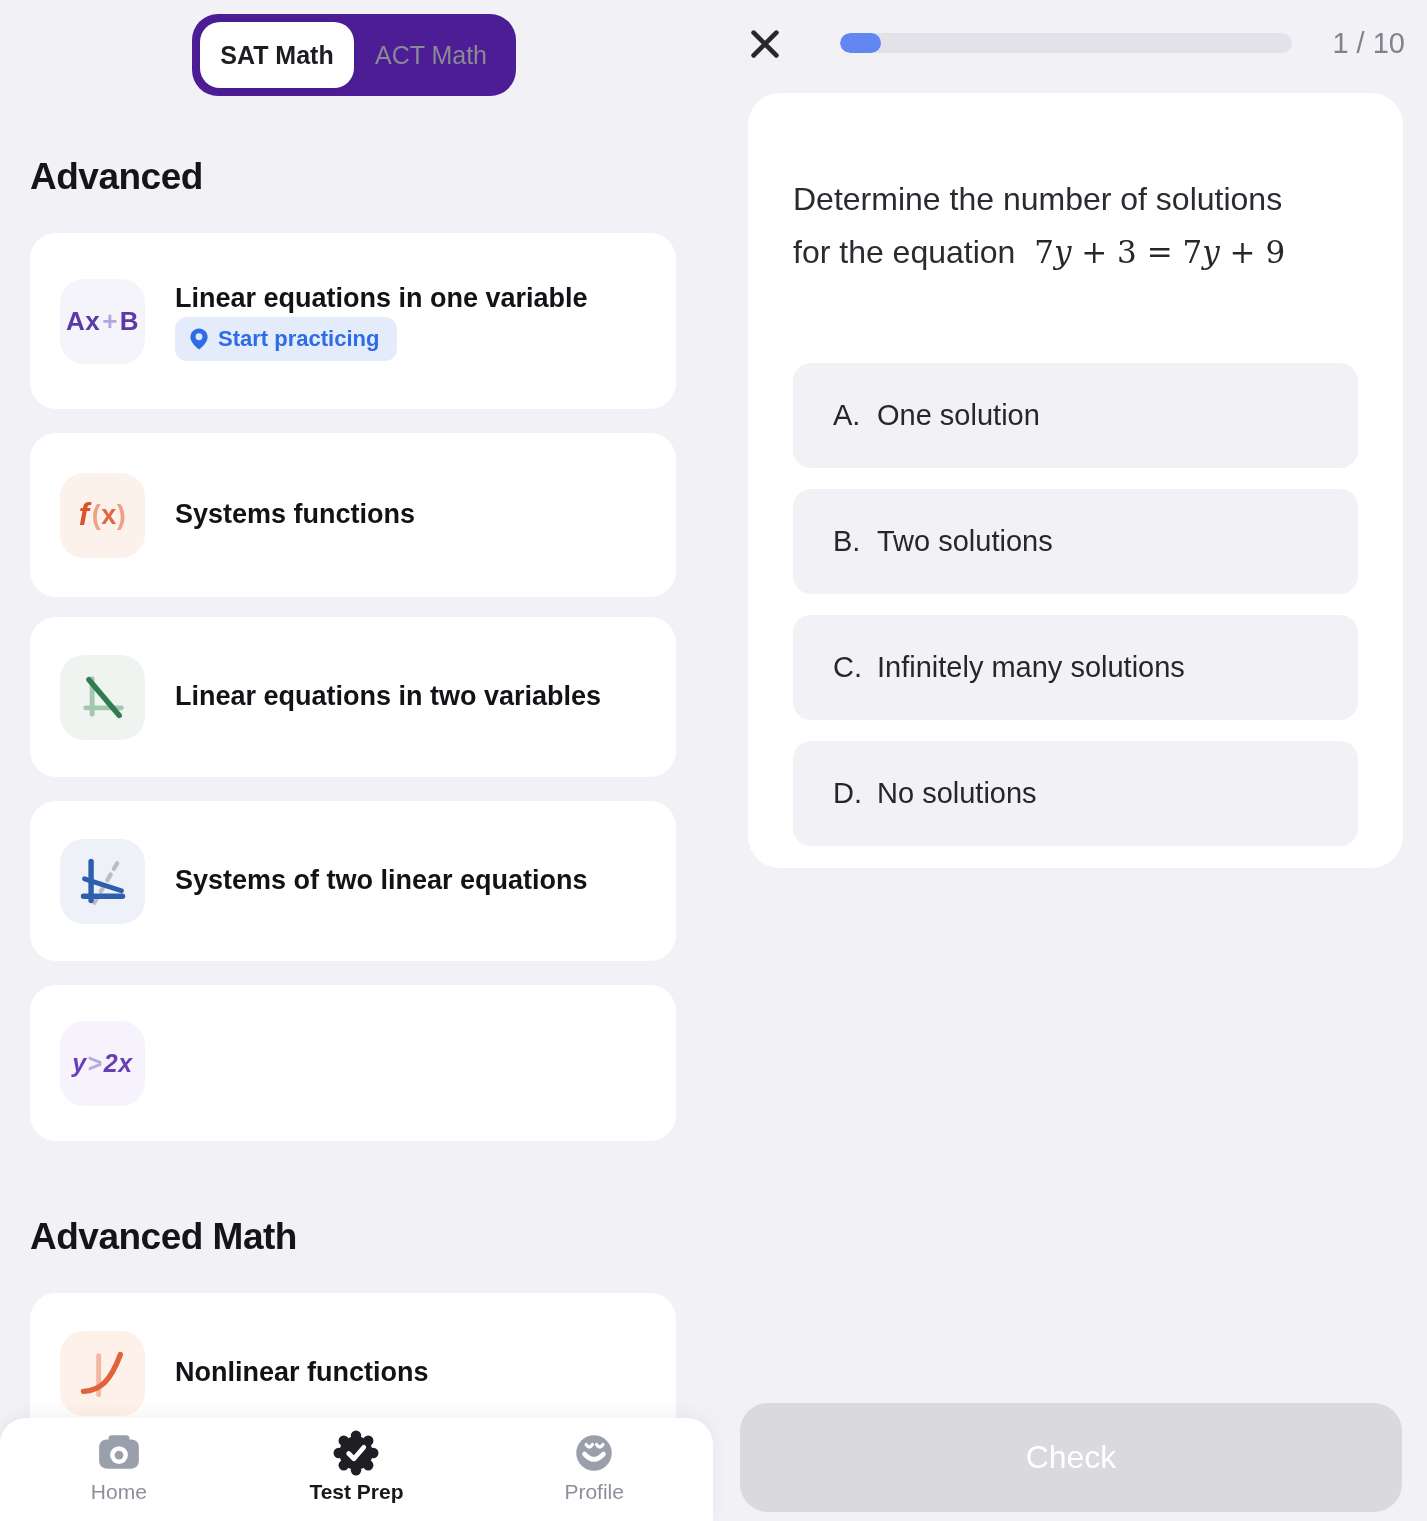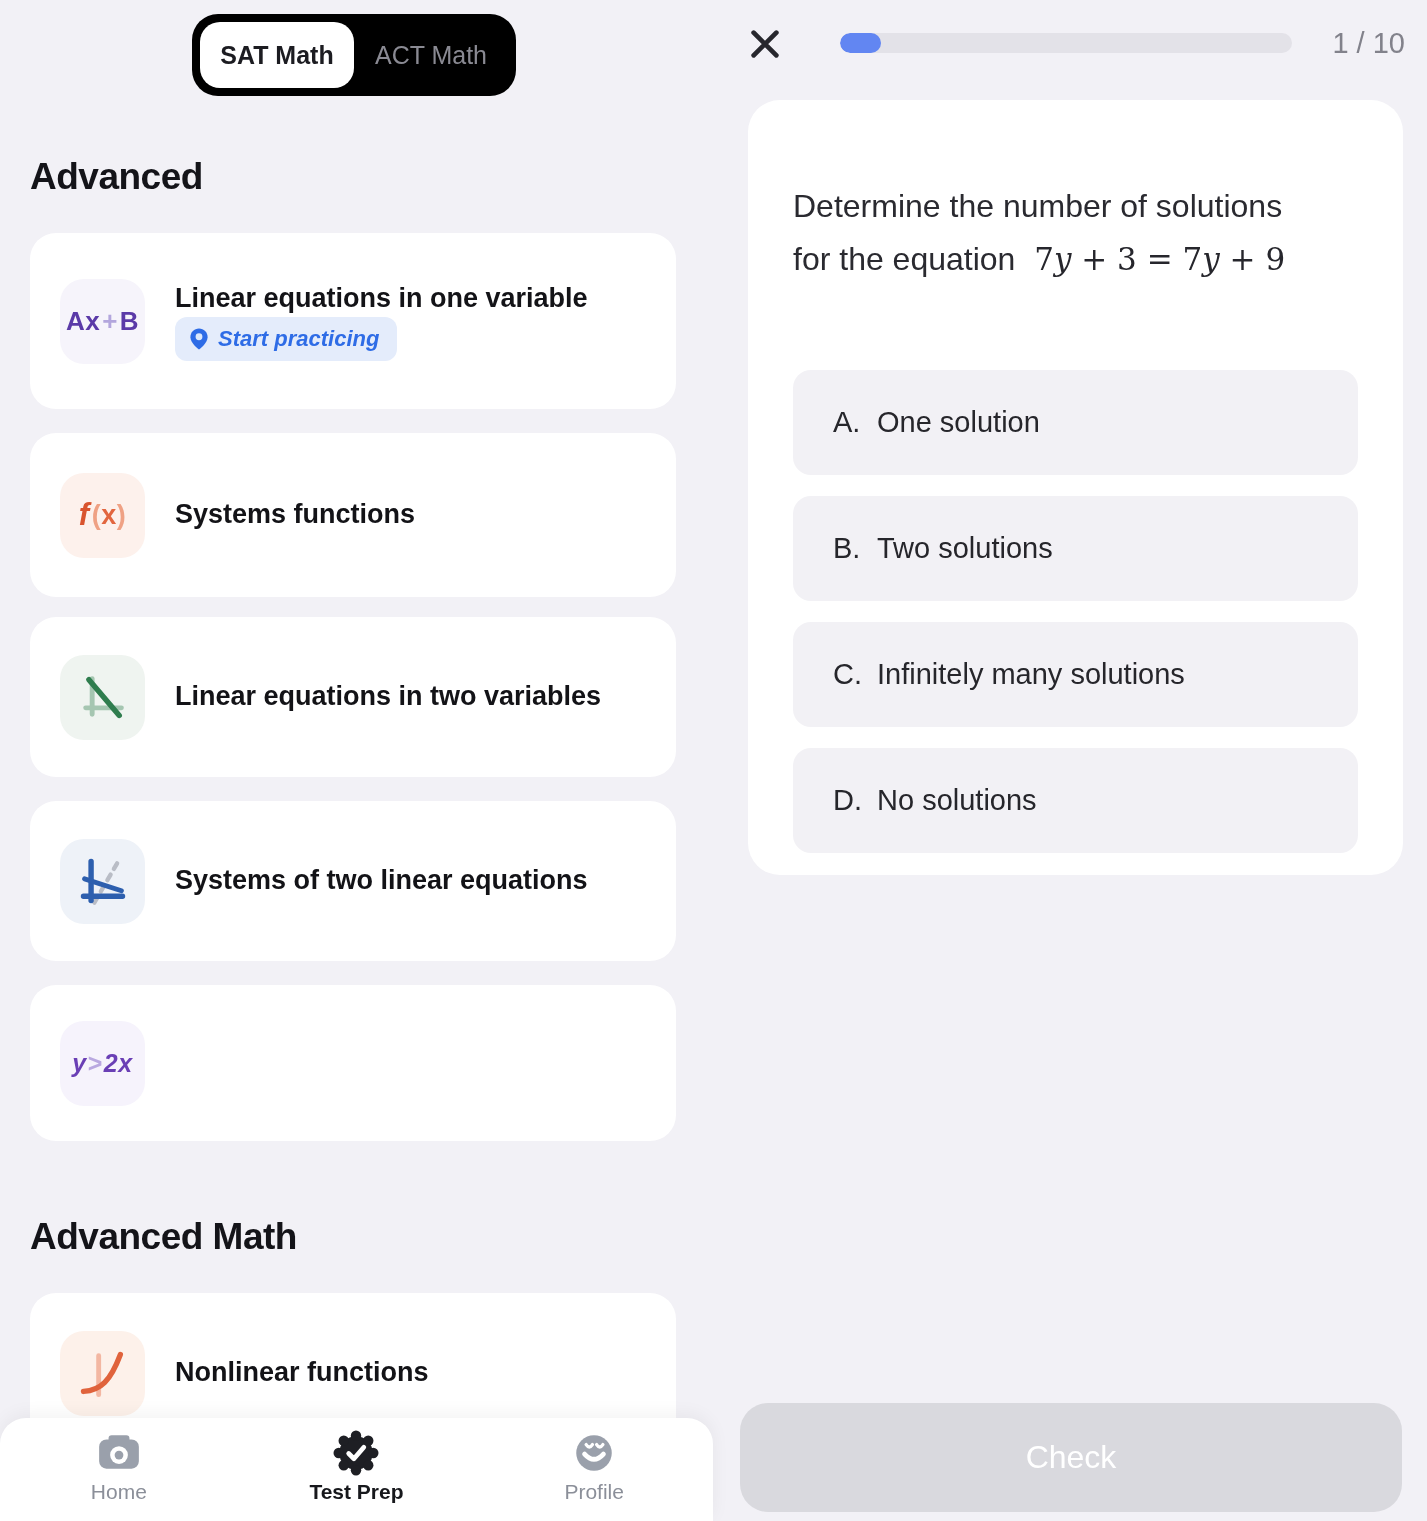--- a/index.html
+++ b/index.html
@@ -9,21 +9,21 @@
     background: #f2f1f6;
     overflow: hidden;
   }
   .app { position: relative; width:1427px; height:1521px; background:#f2f1f6; overflow:hidden; }
 
   
   .left-panel { position:absolute; left:0; top:0; width:713px; height:1521px; }
 
   .tabs {
     position:absolute; left:192px; top:14px; width:324px; height:82px;
-    background:#000000; border-radius:26px; display:flex; align-items:center; padding:8px;justify-content:center;
+    background:#4c1d95; border-radius:26px; display:flex; align-items:center; padding:8px;justify-content:center;
   }
   .tab { flex:1; height:66px; display:flex; align-items:center; justify-content:center;
     font-size:25px; color:#8a8a93; font-weight:500; border-radius:20px; cursor:pointer; }
   .tab.active { background:#ffffff; color:#1c1c21; font-weight:700;
     box-shadow:0 1px 6px rgba(0,0,0,0.08); }
 
   .section-heading {
     position:absolute; left:30px; font-size:37px; font-weight:800; color:#141419;
     letter-spacing:-0.5px;
   }
@@ -51,21 +51,21 @@
   .tile-peach .tx { color:#e2663f; }
   .tile-green { background:#eff4f0; }
   .tile-blue  { background:#eef2f8; }
   .tile-lav   { background:#f6f3fc; font-size:25px; }
   .tile-lav .tp-dark { color:#6a3fb5; font-style:italic; }
   .tile-lav .tp-light { color:#b9a8e0; padding:0 1px; }
   .tile-orange{ background:#fdf1ea; }
 
   .chip {
     display:inline-flex; align-items:center; gap:9px; align-self:flex-start;
-    background:#e4ecfb; border-radius:12px; padding:9px 18px 9px 14px; cursor:pointer;font-style:italic;
+    background:#e4ecfb; border-radius:12px; padding:9px 18px 9px 14px; cursor:pointer;
   }
   .chip span { font-size:22px; font-weight:600; color:#2e6ce6; }
 
   #card-1 { top:233px; height:176px; }
   #card-2 { top:433px; height:164px; }
   #card-3 { top:617px; height:160px; }
   #card-4 { top:801px; height:160px; }
   #card-5 { top:985px; height:156px; }
   #card-6 { top:1293px; height:160px; }
 
@@ -90,21 +90,21 @@
     position:absolute; left:127px; top:33px; width:452px; height:20px;
     background:#e3e2e8; border-radius:10px; overflow:hidden;
   }
   .progress-fill { height:100%; background:#6286f2; border-radius:10px; }
 
   .progress-label {
     position:absolute; right:22px; top:27px; font-size:29px; color:#82828b; font-weight:500;
   }
 
   .question-card {
-    position:absolute; left:35px; top:100px; width:655px; height:775px;
+    position:absolute; left:35px; top:93px; width:655px; height:775px;
     background:#ffffff; border-radius:32px; padding:80px 45px 4px 45px;
   }
   .question-text { font-size:32px; color:#2a2a30; line-height:1.65; }
   .eq { font-family:"DejaVu Serif", serif; font-size:31px; color:#26262c; white-space:nowrap;margin-top:12px; }
   .eq .var { font-style:italic; }
 
   .options { margin-top:84px; display:flex; flex-direction:column; gap:21px; }
   .option {
     height:105px; background:#f2f1f5; border-radius:18px;
     display:flex; align-items:center; padding-left:40px; cursor:pointer;

